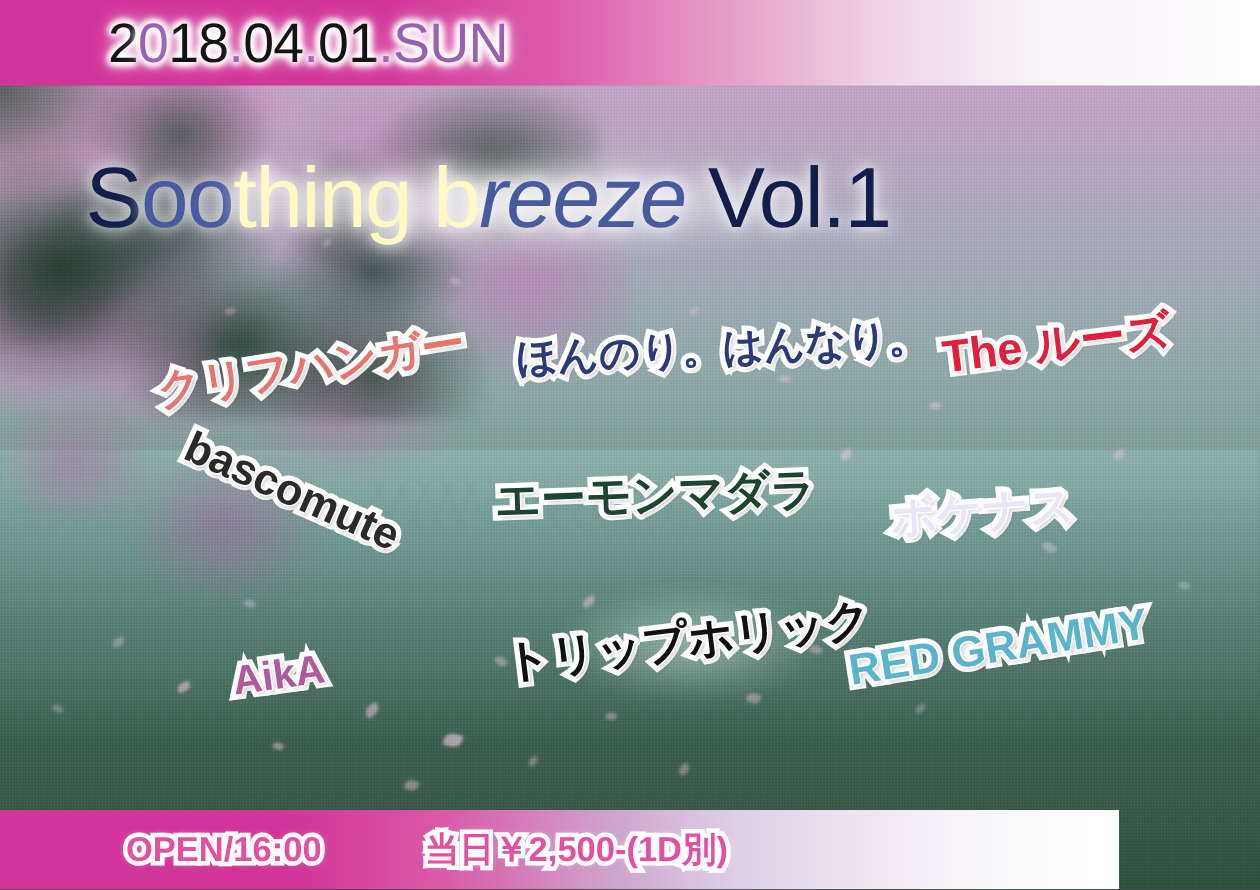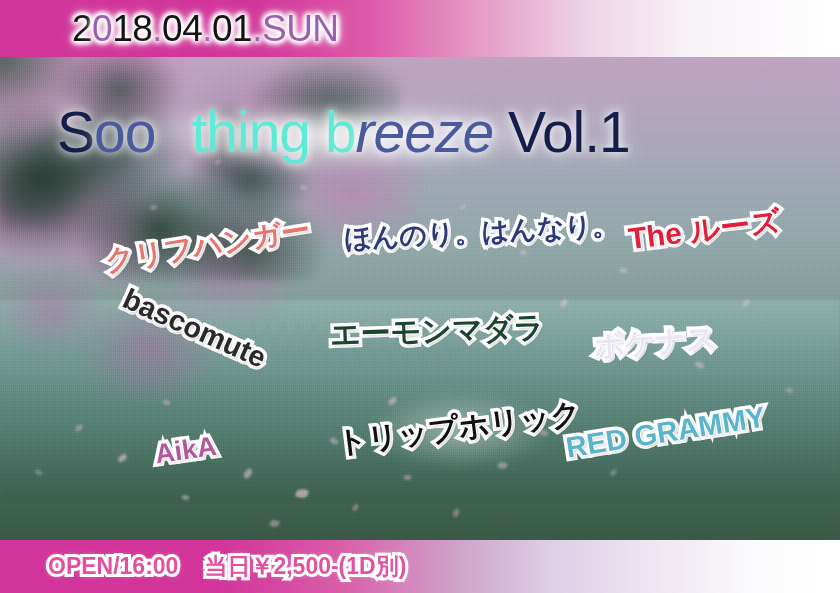--- a/index.html
+++ b/index.html
@@ -163,25 +163,25 @@
     paint-order:stroke fill;
     -webkit-text-stroke:7px #ffffff;
     text-shadow:
       0 0 2px #fff, 0 1px 0 #fff, 1px 0 0 #fff, -1px 0 0 #fff, 0 -1px 0 #fff,
       2px 2px 3px rgba(0,0,0,.18);
   }
   .band span{position:relative;}
 
   
   .bottombar{
-    position:absolute;left:0;bottom:0;width:840px;height:53px;
+    position:absolute;left:0;bottom:0;width:746px;height:53px;
     background:linear-gradient(to right,
       #d2359a 0%, #d2359a 26%, #d95ba8 40%, #cfa5cc 55%, #ded0e6 66%, #efe6f2 78%, #fbfbfd 90%, #ffffff 100%);
     display:flex;align-items:center;
-    box-sizing:border-box;padding-left:48px;
+    box-sizing:border-box;padding-left:84px;
     overflow:hidden;
   }
   .binfo{
     font-size:23px;font-weight:700;color:#e2509f;white-space:nowrap;
     margin-right:26px;
     -webkit-text-stroke:6px #ffffff;
     paint-order:stroke fill;
     text-shadow:0 0 3px #fff,0 0 6px #fff;
   }
   .binfo:last-child{margin-right:0;}
@@ -229,32 +229,32 @@
       <div class="petal" style="left: 610px; top: 470px; width: 7px; height: 5px; transform: rotate(-25deg); background: rgba(248, 206, 232, 0.3); filter: blur(1px);"></div>
       <div class="petal" style="left: 270px; top: 520px; width: 9px; height: 7px; transform: rotate(20deg); background: rgba(248, 206, 232, 0.4); filter: blur(1px);"></div>
       <div class="petal" style="left: 352px; top: 505px; width: 7px; height: 5px; transform: rotate(-35deg); background: rgba(248, 206, 232, 0.35); filter: blur(1px);"></div>
     </div>
   <div class="bg-layer bg-noise"></div>
 
   <div class="topbar">
     <div class="date-text" id="date-text"><span style="color: rgb(20, 20, 20);">2</span><span style="color: rgb(155, 95, 176);">0</span><span style="color: rgb(20, 20, 20);">18</span><span style="color: rgb(155, 95, 176);">.</span><span style="color: rgb(20, 20, 20);">04</span><span style="color: rgb(155, 95, 176);">.</span><span style="color: rgb(20, 20, 20);">01</span><span style="color: rgb(155, 95, 176);">.</span><span style="color: rgb(155, 95, 176);">SUN</span></div>
   </div>
 
-  <div class="main-title" id="main-title"><span style="color: rgb(20, 30, 74);">S</span><span style="color: rgb(74, 90, 158); text-align: center;">oo</span><span style="color: #5eead4; margin-left: 36px;">thing b</span><span style="color: rgb(74, 90, 158); font-style: italic;">reeze</span><span style="color: rgb(20, 30, 74);"> Vol.1</span></div>
+  <div class="main-title" id="main-title"><span style="color: rgb(20, 30, 74);">S</span><span style="color: rgb(74, 90, 158); text-align: center;">oo</span><span style="color: #fef9c3;">thing b</span><span style="color: rgb(74, 90, 158); font-style: italic;">reeze</span><span style="color: rgb(20, 30, 74);"> Vol.1</span></div>
 
   <div id="lineup">
       <div class="band outline" style="left: 104px; top: 230px; font-size: 29px; color: rgb(232, 116, 110); transform: rotate(-9deg);"><span>クリフハンガー</span></div>
       <div class="band outline" style="left: 344px; top: 218px; font-size: 27px; color: rgb(45, 58, 122); transform: rotate(-3deg);"><span>ほんのり。はんなり。</span></div>
       <div class="band outline" style="left: 628px; top: 214px; font-size: 30px; color: rgb(224, 31, 61); transform: rotate(-7deg);"><span>The ルーズ</span></div>
       <div class="band outline" style="left: 118px; top: 313px; font-size: 29px; color: rgb(42, 42, 42); transform: rotate(24deg);"><span>bascomute</span></div>
       <div class="band outline" style="left: 330px; top: 315px; font-size: 30px; color: rgb(29, 68, 48); transform: rotate(-2deg);"><span>エーモンマダラ</span></div>
       <div class="band outline" style="left: 594px; top: 326px; font-size: 30px; color: rgb(233, 230, 245); transform: rotate(-4deg);"><span>ボケナス</span></div>
       <div class="band outline" style="left: 155px; top: 436px; font-size: 27px; color: rgb(176, 90, 156); transform: rotate(-8deg);"><span>AikA</span></div>
       <div class="band outline" style="left: 336px; top: 412px; font-size: 30px; color: rgb(17, 17, 17); transform: rotate(-7deg);"><span>トリップホリック</span></div>
       <div class="band outline" style="left: 565px; top: 417px; font-size: 29px; color: rgb(90, 180, 204); transform: rotate(-9deg);"><span>RED GRAMMY</span></div>
     </div>
 
   <div class="bottombar" id="footer-bar">
       <div class="binfo" style="color: rgb(226, 80, 159);">OPEN/16:00</div>
-      <div class="binfo" style="color: rgb(226, 80, 159);">当日￥2,500-(1D別)</div>
+      <div class="binfo" style="color: rgb(226, 80, 159); margin-left: 43px;">当日￥2,500-(1D別)</div>
     </div>
 
 </div>
 
 </body></html>

